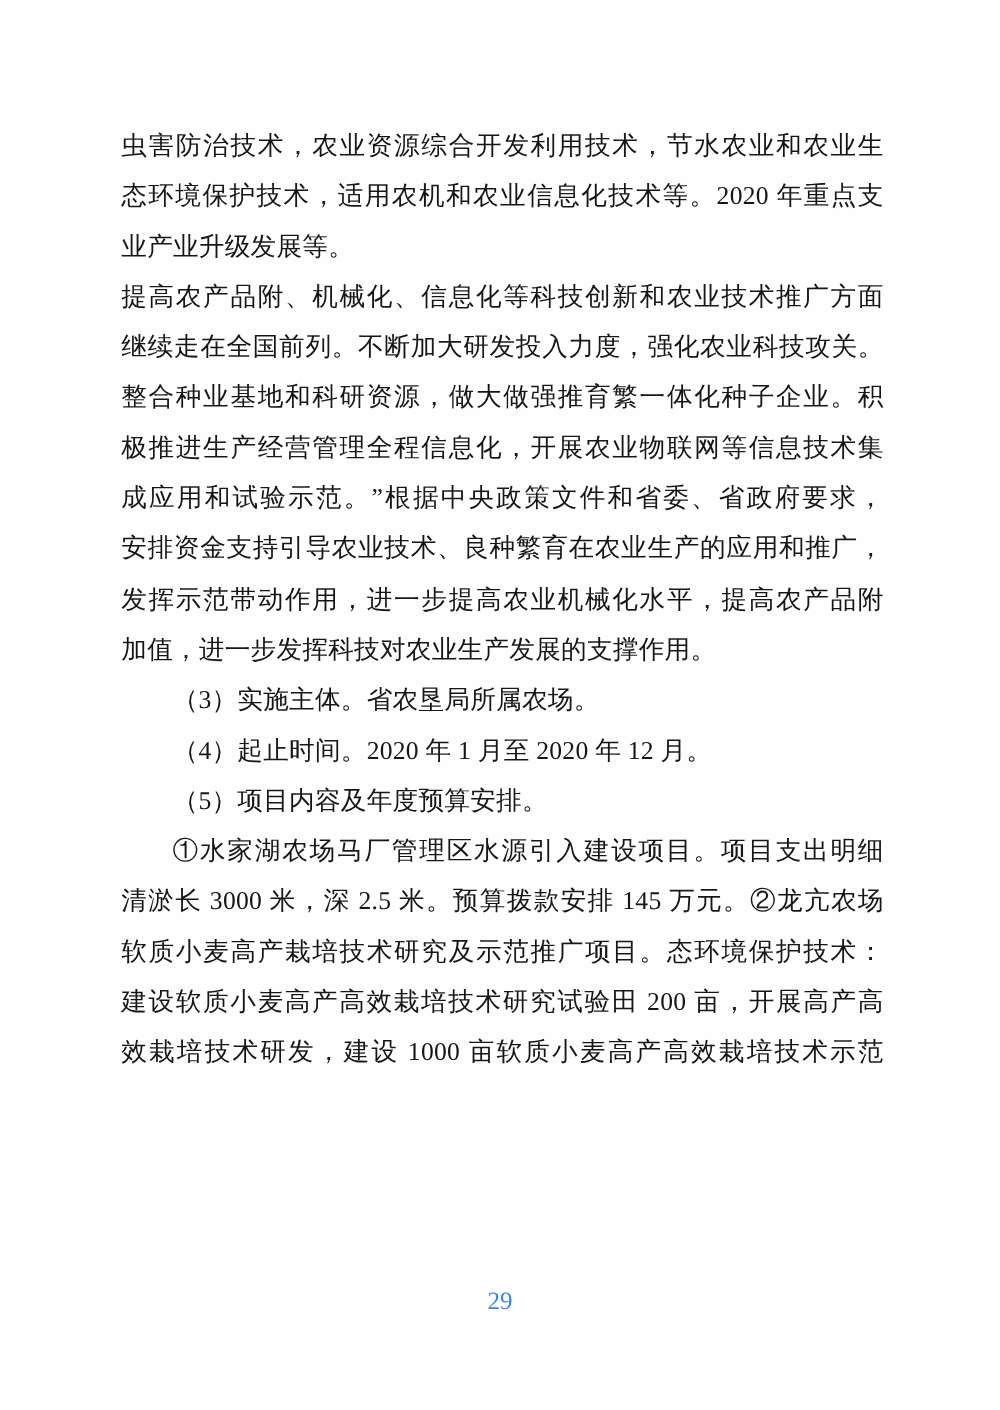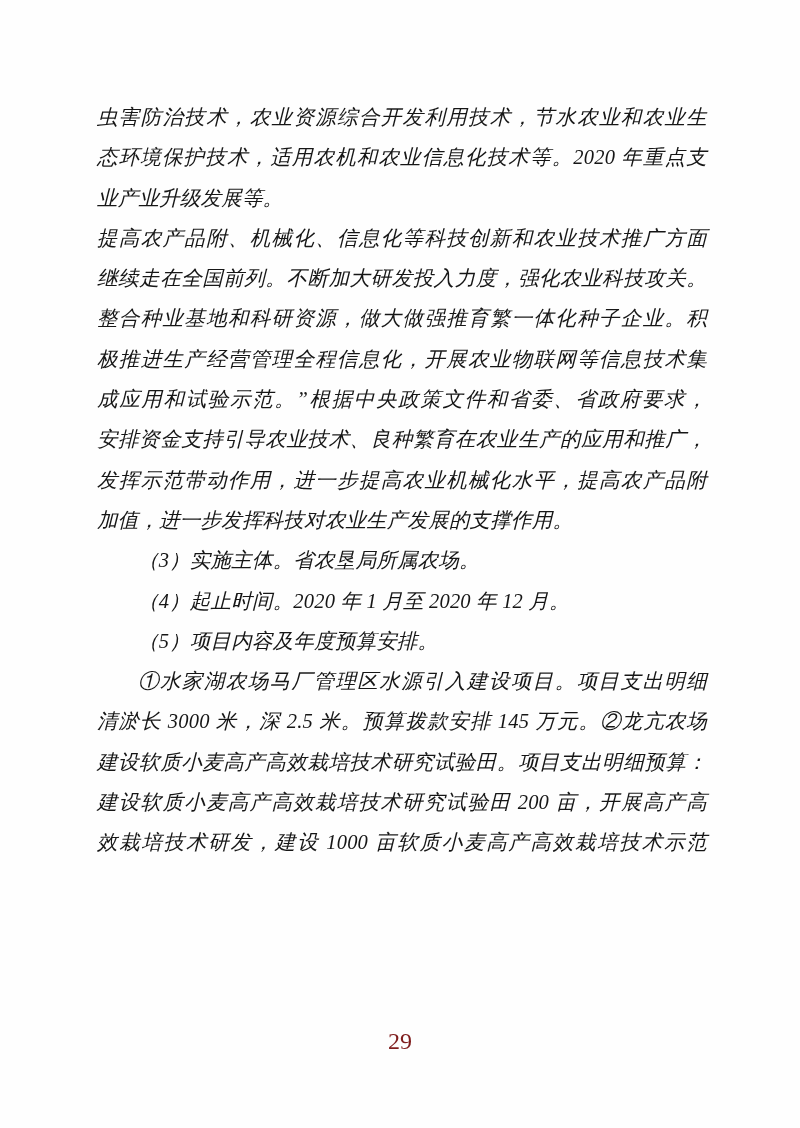--- a/index.html
+++ b/index.html
@@ -29,40 +29,39 @@
   }
   .line {
     margin: 0;
     padding: 0;
     height: 40.3px;
     line-height: 40.3px;
     font-size: 20.5px;
     letter-spacing: 0.2px;
     white-space: normal;
     overflow: visible;
-    font-style: italic;
   }
   
   .jf {
     text-align: justify;
     text-align-last: justify;
   }
   
   .ind {
     text-indent: 41px;
   }
   .page-number {
     position: absolute;
     left: 0;
     top: 1030px;
     width: 800px;
     text-align: center;
-    font-size: 24px;
+    font-size: 20px;
     line-height: 22px;
-    color: #7f1d1d;
+    color: #3b82f6;
   }
 </style>
 </head>
 <body>
 
 <div class="page">
   <main class="text-block">
     <p class="line jf">虫害防治技术，农业资源综合开发利用技术，节水农业和农业生</p>
     <p class="line jf">态环境保护技术，适用农机和农业信息化技术等。2020 年重点支</p>
     <p class="line">业产业升级发展等。</p>
@@ -72,19 +71,19 @@
     <p class="line jf">极推进生产经营管理全程信息化，开展农业物联网等信息技术集</p>
     <p class="line jf">成应用和试验示范。”根据中央政策文件和省委、省政府要求，</p>
     <p class="line jf">安排资金支持引导农业技术、良种繁育在农业生产的应用和推广，</p>
     <p class="line jf">发挥示范带动作用，进一步提高农业机械化水平，提高农产品附</p>
     <p class="line">加值，进一步发挥科技对农业生产发展的支撑作用。</p>
     <p class="line ind">（3）实施主体。省农垦局所属农场。</p>
     <p class="line ind">（4）起止时间。2020 年 1 月至 2020 年 12 月。</p>
     <p class="line ind">（5）项目内容及年度预算安排。</p>
     <p class="line jf ind">①水家湖农场马厂管理区水源引入建设项目。项目支出明细</p>
     <p class="line jf">清淤长 3000 米，深 2.5 米。预算拨款安排 145 万元。②龙亢农场</p>
-    <p class="line jf">建设软质小麦高产高效栽培技术研究试验田。项目支出明细预算：</p>
+    <p class="line jf">软质小麦高产栽培技术研究及示范推广项目。态环境保护技术：</p>
     <p class="line jf">建设软质小麦高产高效栽培技术研究试验田 200 亩，开展高产高</p>
     <p class="line jf">效栽培技术研发，建设 1000 亩软质小麦高产高效栽培技术示范</p>
   </main>
 
   <footer class="page-number">29</footer>
 </div>
 
 </body></html>

